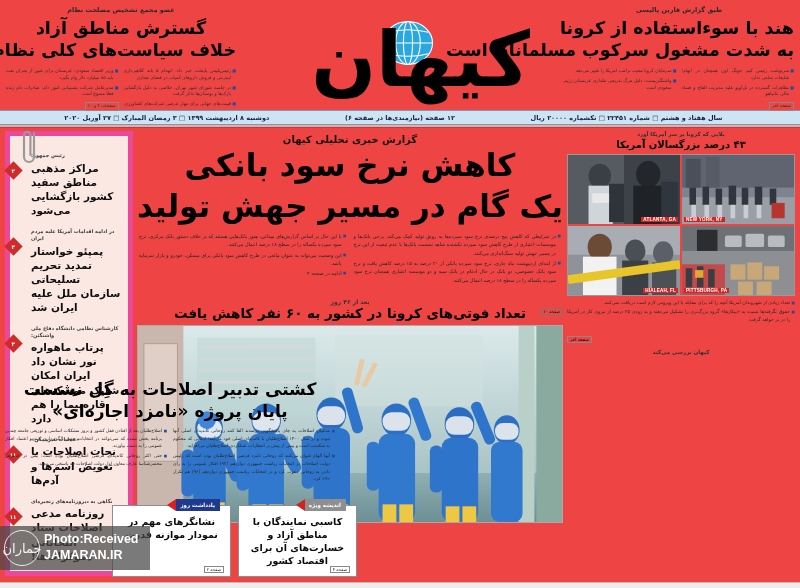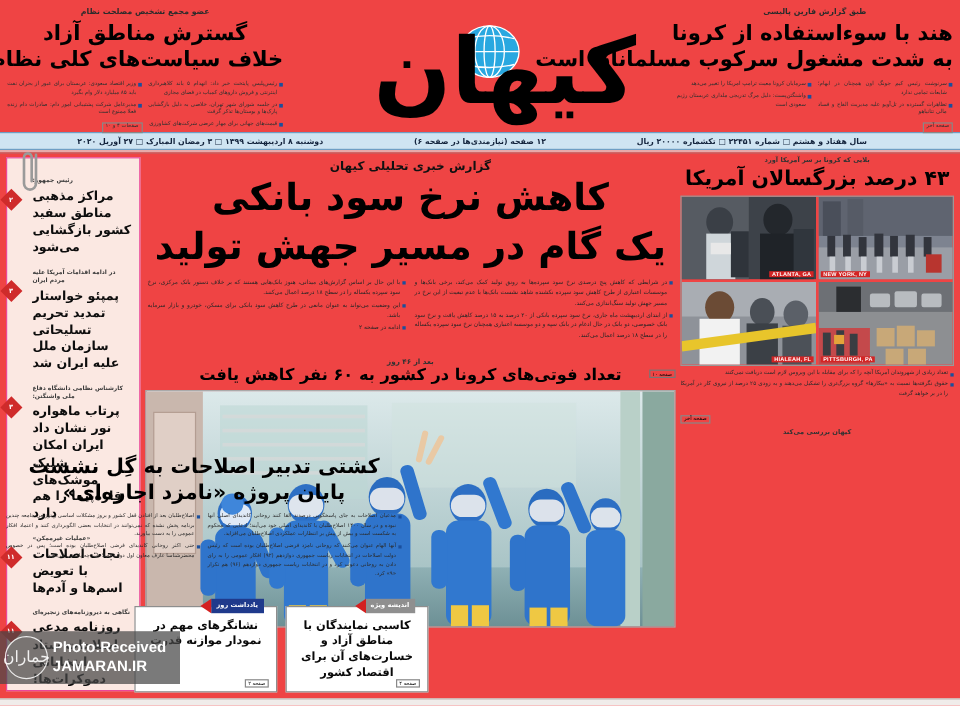--- a/index.html
+++ b/index.html
@@ -138,23 +138,23 @@
   .body {
     display: flex;
     flex-direction: row-reverse;
     height: 448px;
     padding: 3px 5px 0 5px;
     gap: 4px;
   }
 
   
   .rail {
-    width: 112px;
+    width: 128px;
     background: #fbe8e2;
-    border: 1px solid #ec4899;
+    border: 5px solid #ec4899;
     position: relative;
     padding: 16px 6px 6px 12px;
   }
   .clip {
     position: absolute;
     top: -9px; left: 6px;
     width: 26px; height: 40px;
     z-index: 5;
   }
   .rail-item {
@@ -273,21 +273,21 @@
     flex-direction: column;
   }
   .lc-kicker {
     font-size: 5.5px;
     text-align: center;
     font-weight: bold;
     color: #333;
     margin-bottom: 1px;
   }
   .lc-head {
-    font-size: 17px;
+    font-size: 10px;
     font-weight: bold;
     text-align: center;
     line-height: 1.3;
     letter-spacing: -0.4px;
     color: #000;
     white-space: nowrap;
   }
   .photo-grid {
     margin-top: 3px;
     height: 142px;

